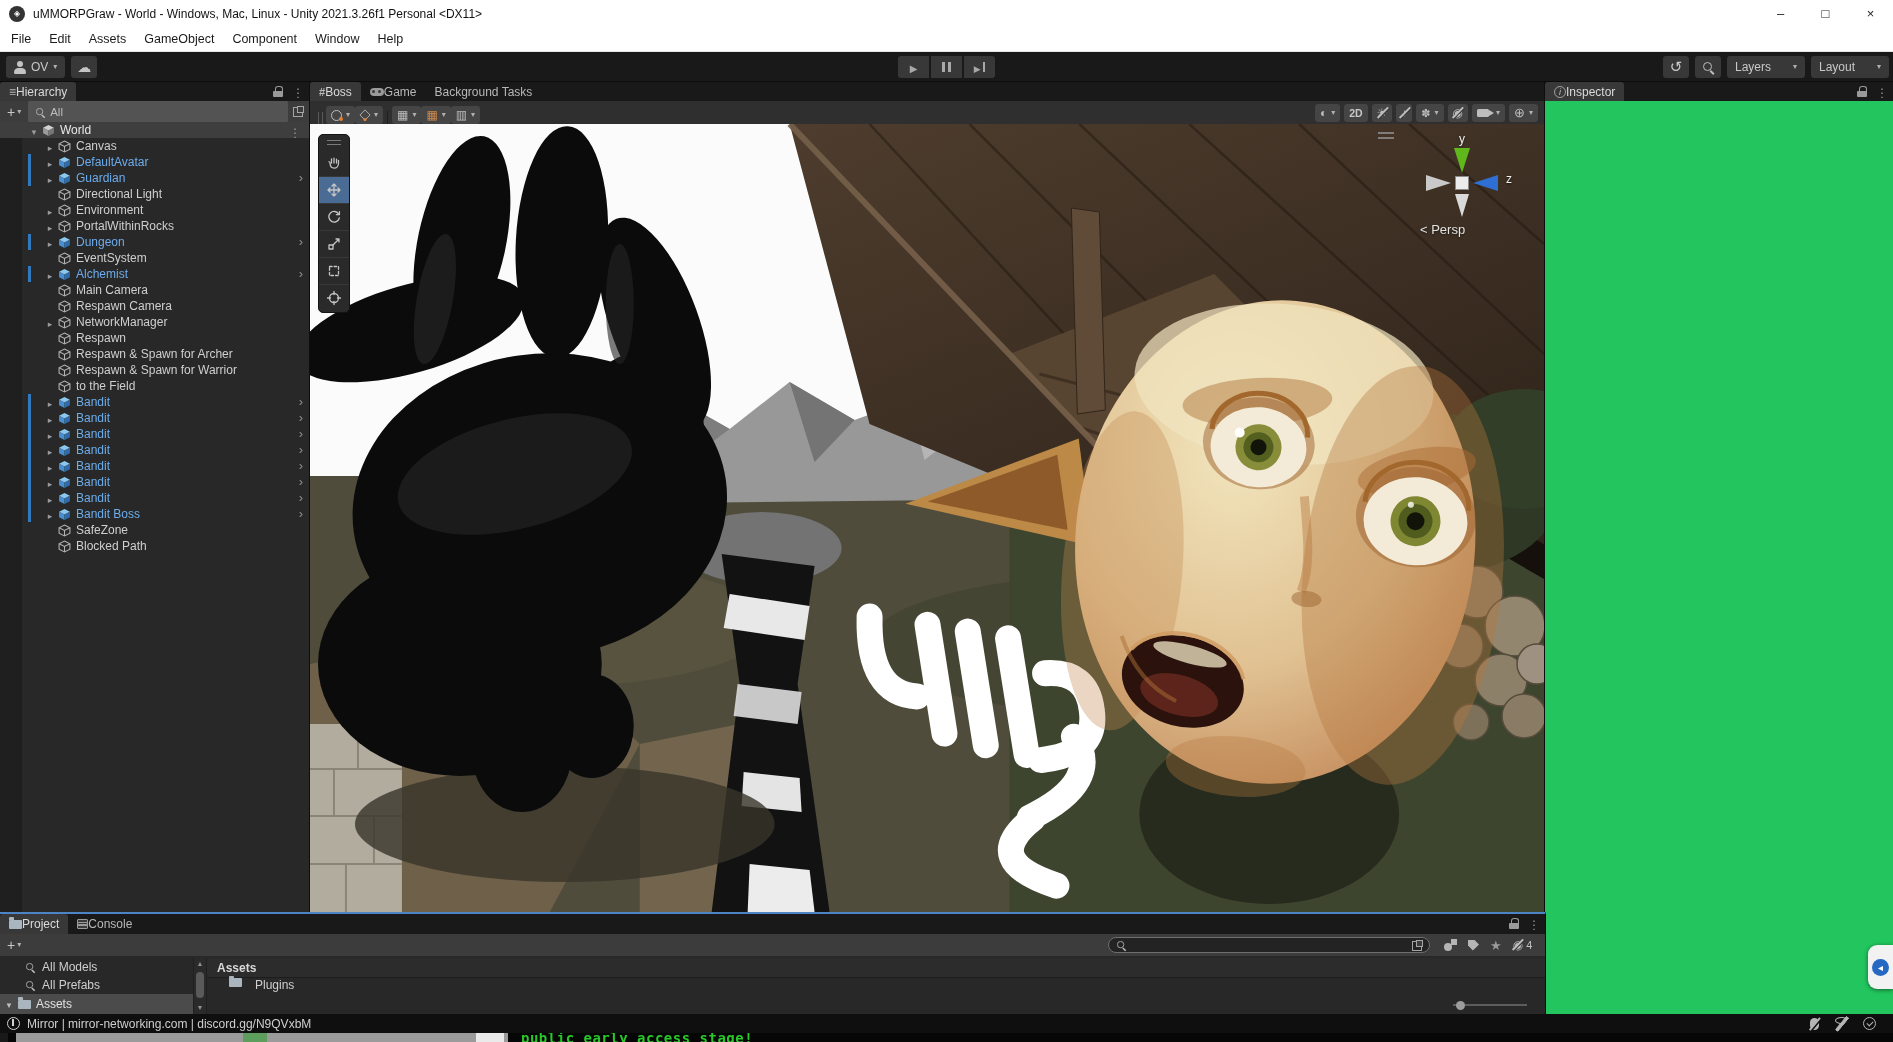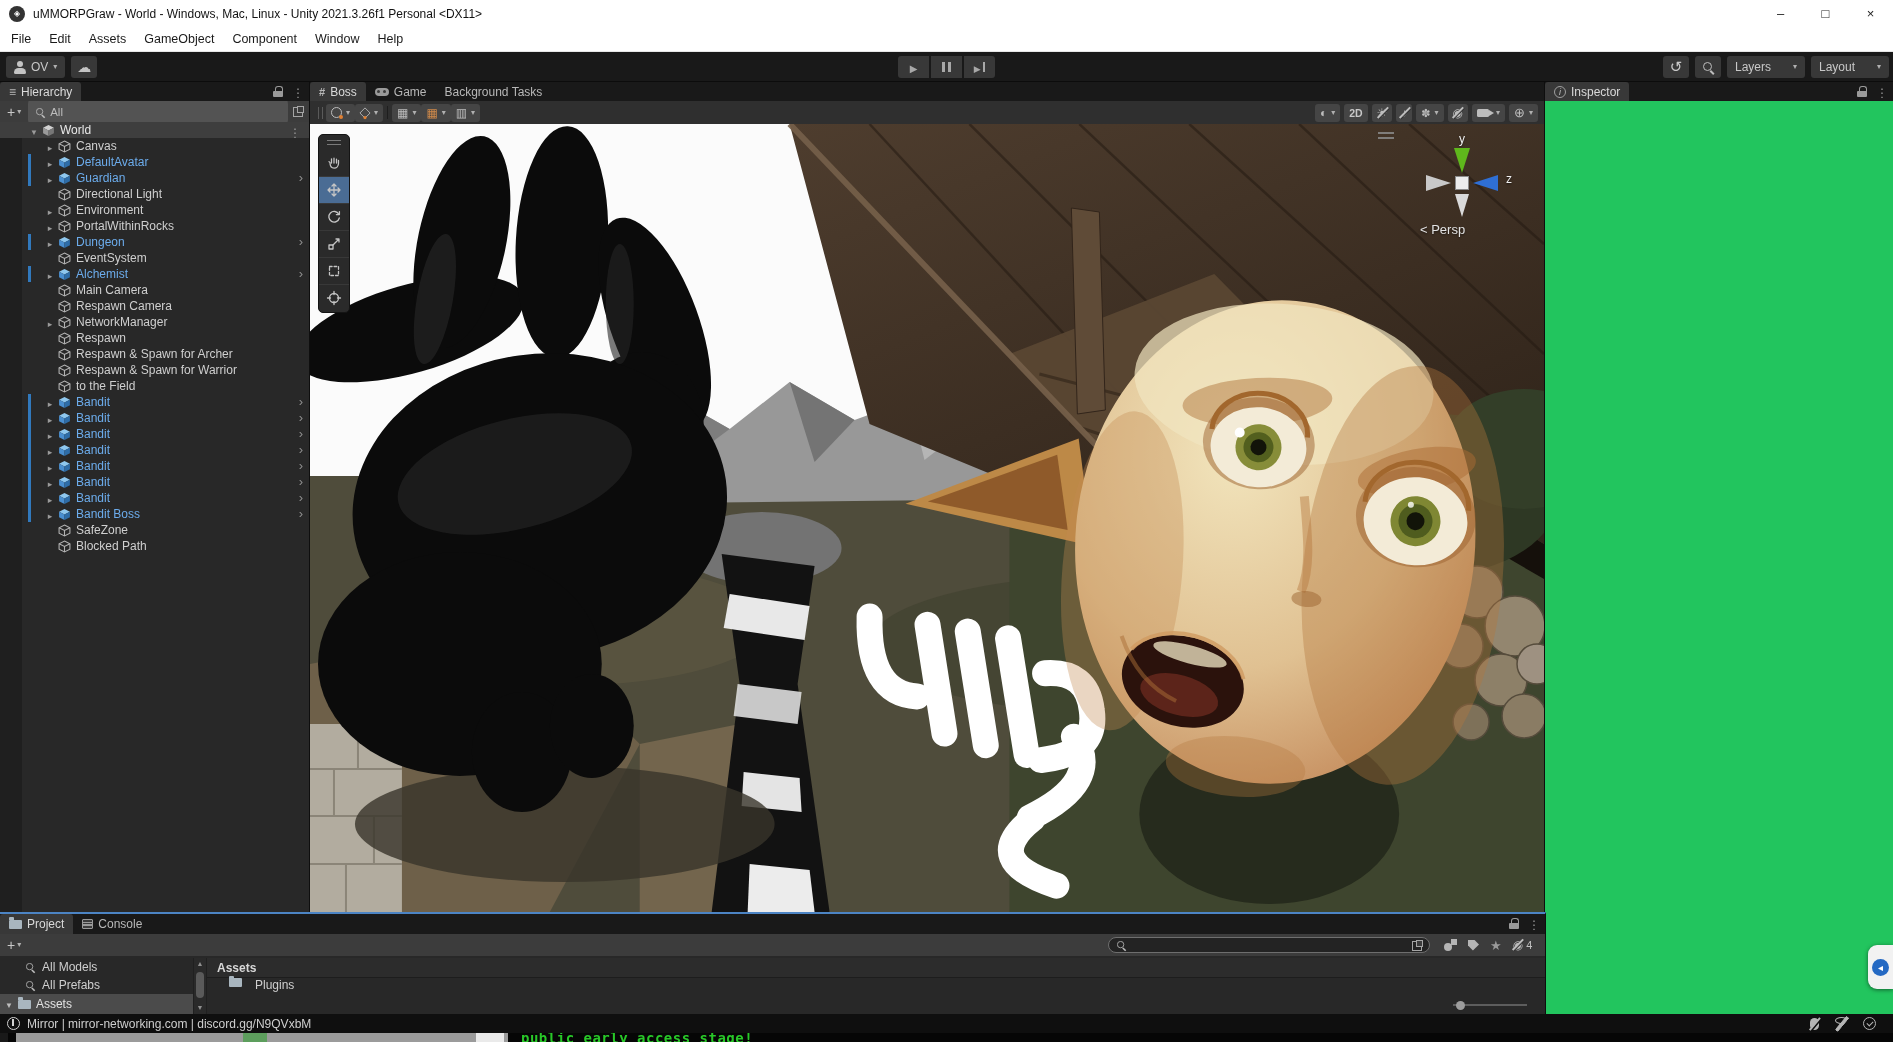--- a/index.html
+++ b/index.html
@@ -42,21 +42,21 @@
   .i-hist::before{content:"↺";font-size:15px;line-height:1}
   .mag{position:relative;width:12px;height:12px;flex:none}
   .mag::before{content:"";position:absolute;left:1px;top:1px;width:7px;height:7px;border:1.5px solid #bdbdbd;border-radius:50%}
   .mag::after{content:"";position:absolute;left:9px;top:9px;width:4.5px;height:1.6px;background:#bdbdbd;transform:rotate(45deg);transform-origin:0 0}
   .mag.small{transform:scale(.8)}
   .ddbtn{width:78px;justify-content:space-between}
 
   
   .panel{position:absolute;top:82px}
   .tabstrip{height:19px;background:#191919;display:flex;align-items:stretch;position:relative}
-  .tab{display:flex;align-items:center;gap:5px;padding:4px 9px;font-size:12px;color:#b8b8b8}
+  .tab{display:flex;align-items:center;padding:4px 9px;font-size:12px;color:#b8b8b8}
   .tab.active{background:#383838;border-radius:3px 3px 0 0;color:#dadada}
   .strip-icons{position:absolute;right:5px;top:0;height:19px;display:flex;align-items:center;gap:9px}
   .lock-icon{position:relative;width:10px;height:11px}
   .lock-icon::before{content:"";position:absolute;left:2px;top:0;width:6px;height:6px;border:1.5px solid #9a9a9a;border-bottom:none;border-radius:3px 3px 0 0}
   .lock-icon::after{content:"";position:absolute;left:0;top:5px;width:10px;height:6px;background:#9a9a9a;border-radius:1px}
   .i-kebab::before{content:"⋮";color:#9a9a9a;font-size:12px}
   .i-menu::before{content:"≡";color:#b8b8b8;font-size:12px}
   .i-hash::before{content:"#";color:#b8b8b8;font-size:11px;font-weight:bold}
   .i-info{width:12px;height:12px;border:1.2px solid #9f9f9f;border-radius:50%;color:#bdbdbd;font-size:9px;display:inline-flex;align-items:center;justify-content:center;font-style:italic}
   .i-info::before{content:"i"}
@@ -97,21 +97,21 @@
   .hrow.prefab .cube-outline{display:none}
   .f-top{fill:#8ec7ee}.f-left{fill:#4a8fd0}.f-right{fill:#2e6da8}
   .hlabel{position:absolute;left:76px;line-height:16px;font-size:12px;color:#cfcfcf;white-space:nowrap}
   .hrow.prefab .hlabel{color:var(--prefab-blue,#6cacec)}
   .hchev{position:absolute;right:6px;top:0;line-height:15px;font-size:13px;color:#8f8f8f;display:none}
   .hchev::before{content:"›"}
   .hrow.chevron .hchev{display:block}
 
   
   .scene-panel{left:310px;width:1235px;height:830px;background:#282828;border-right:1px solid #0e0e0e}
-  .scene-toolbar{height:23px;background:#2f2f2f;display:flex;align-items:center;padding:0 5px;gap:0;position:relative}
+  .scene-toolbar{height:23px;background:#2f2f2f;display:flex;align-items:flex-end;padding:0 5px;gap:0;position:relative}
   .st-grip{width:5px;height:12px;border-left:1.5px solid #5a5a5a;border-right:1.5px solid #5a5a5a;margin:0 3px}
   .stbtn{height:18px;background:#454545;border-radius:3px;display:inline-flex;align-items:center;gap:4px;padding:0 5px;color:#bdbdbd;font-size:11px}
   .st-sep{width:1px;height:13px;background:#1e1e1e;margin:0 4px}
   .st-right{position:absolute;right:6px;top:2.5px;display:flex;gap:4px;align-items:center}
   .glyph{font-size:12px;color:#bdbdbd;line-height:1;position:relative}
   .i-halfmoon::before{content:"◐"}
   .i-sparkle::before{content:"✽";font-size:11px}
   .i-note::before{content:"♪"}
   .i-globe::before{content:"⊕";font-size:13px}
   .i-eyeg::before{content:"◉"}

